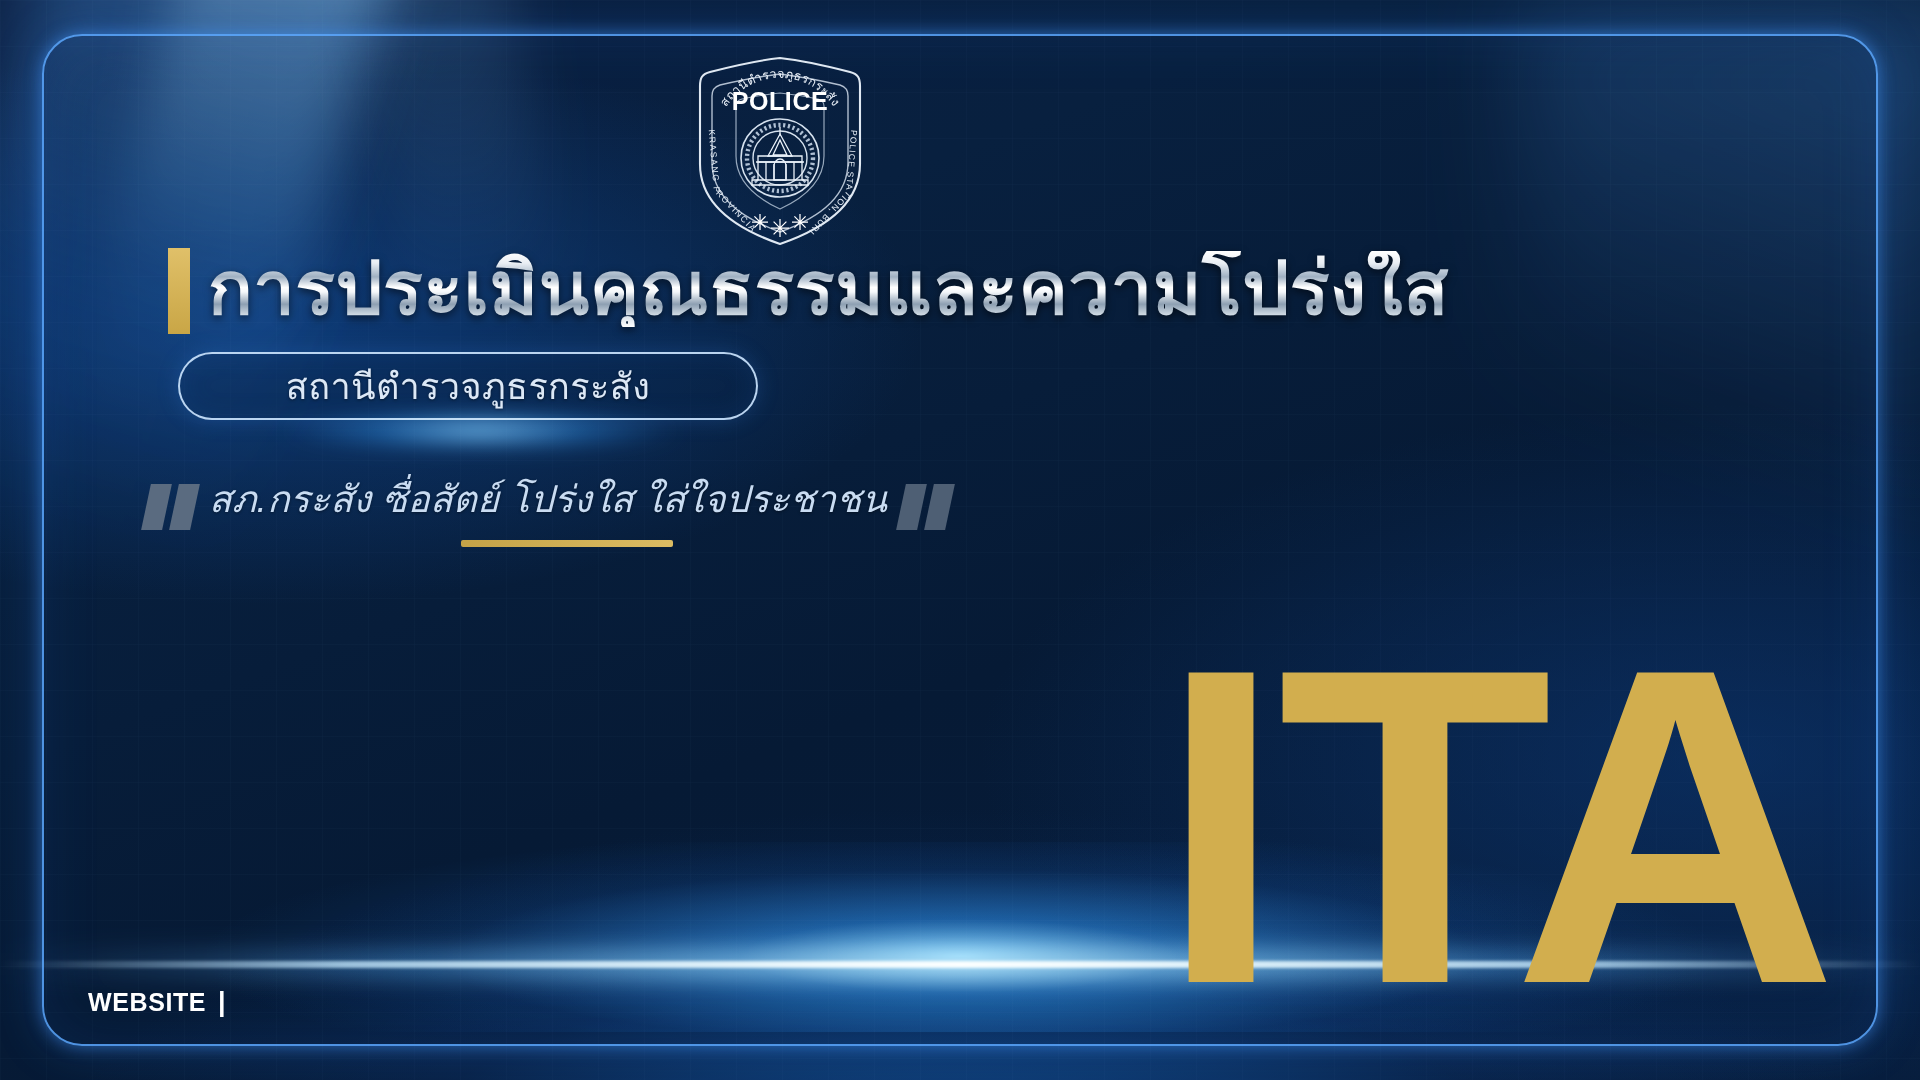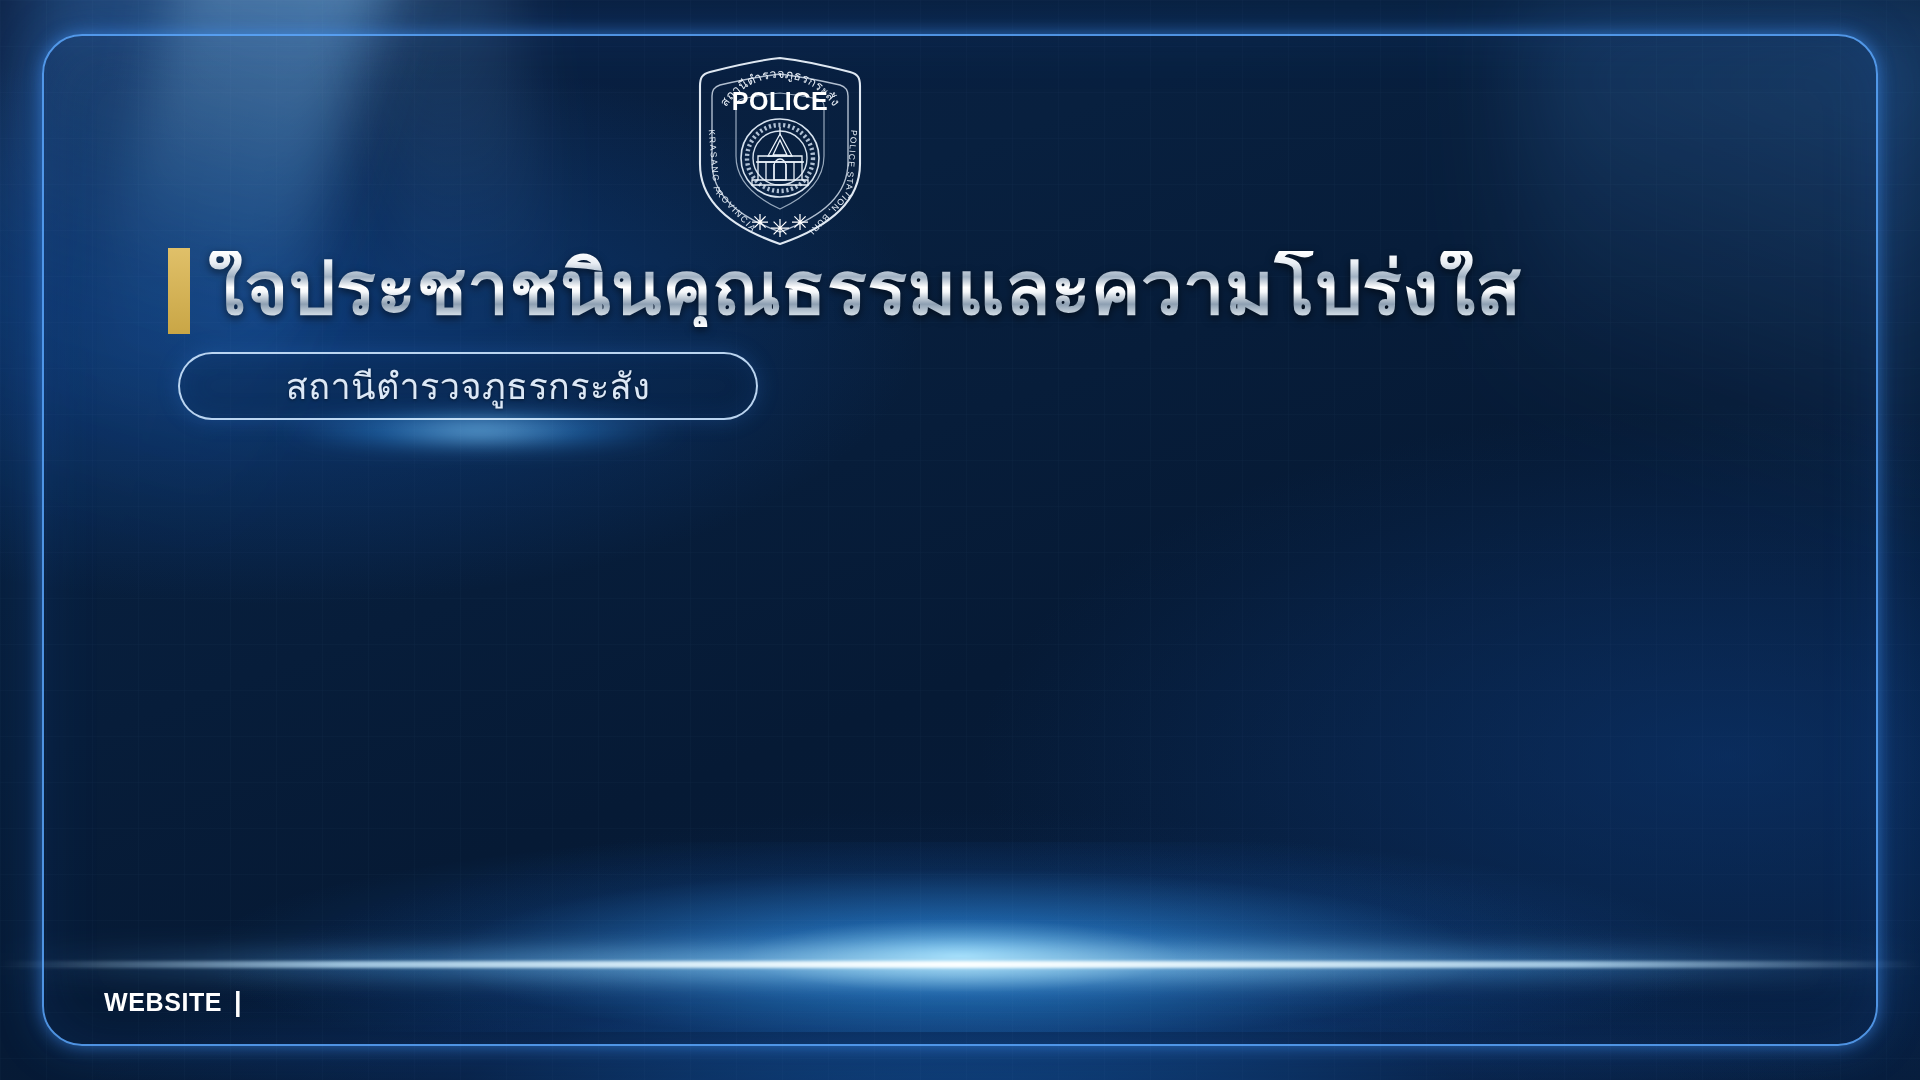--- a/index.html
+++ b/index.html
@@ -219,21 +219,21 @@
     user-select:none;
   }
 
   
   .footer {
     position:absolute;
     left:88px; bottom:62px;
     display:flex; align-items:baseline; gap:12px;
   }
   .footer-label {
-    font-size:25px; font-weight:700; color:#ffffff; letter-spacing:.6px;margin-left:16px;
+    font-size:25px; font-weight:700; color:#ffffff; letter-spacing:.6px;
   }
   .footer-sep { font-size:27px; font-weight:700; color:#ffffff; }
   .footer-url {
     font-size:19px; color:#eaf1fa; letter-spacing:.7px;
   }
 </style>
 </head>
 <body>
 
 <div id="stage">
@@ -577,28 +577,43 @@
         </g>
         <g transform="translate(108,170)">
           <path d="M0,-8 L0,8 M-8,0 L8,0 M-5.6,-5.6 L5.6,5.6 M-5.6,5.6 L5.6,-5.6"></path>
         </g>
       </g>
     </svg>
   </div>
 
   <div class="headline-row">
     <div class="gold-bar"></div>
-    <div class="headline">ใจประชาชนินคุณธรรมและความโปร่งใส</div>
+    <div class="headline">การประเมินคุณธรรมและความโปร่งใส</div>
   </div>
 
   <div class="pill">
     <span class="pill-text">สถานีตำรวจภูธรกระสัง</span>
   </div>
   <div class="pill-glow"></div>
 
-
+  <div class="quote-row">
+    <div class="qmark left">
+      <span></span>
+        <span></span>
+    </div>
+    <div class="quote-wrap">
+      <div class="quote-text">สภ.กระสัง ซื่อสัตย์ โปร่งใส ใส่ใจประชาชน</div>
+      <div class="quote-underline"></div>
+    </div>
+    <div class="qmark right">
+      <span></span>
+        <span></span>
+    </div>
+  </div>
+
+  <div class="ita">ITA</div>
 
   <div class="footer">
     <span class="footer-label">WEBSITE</span>
     <span class="footer-sep">|</span>
   </div>
 
 </div>
 
 </body></html>

